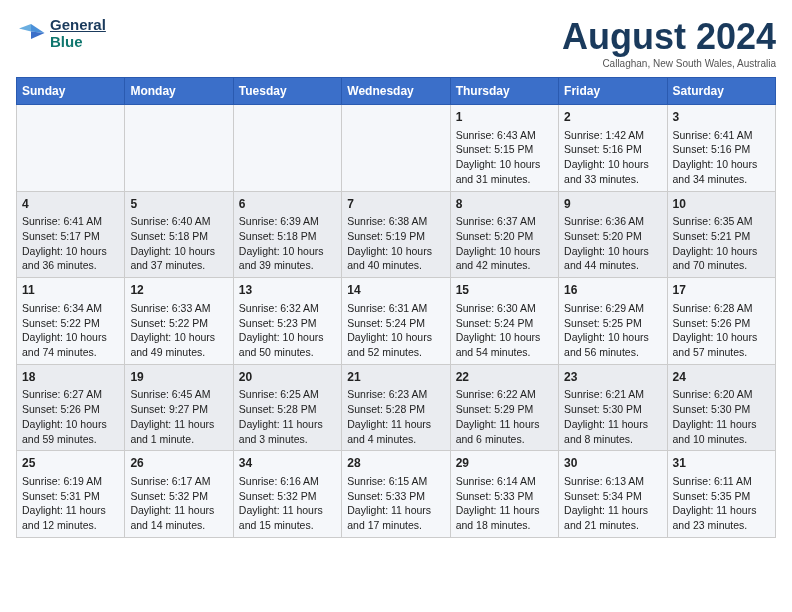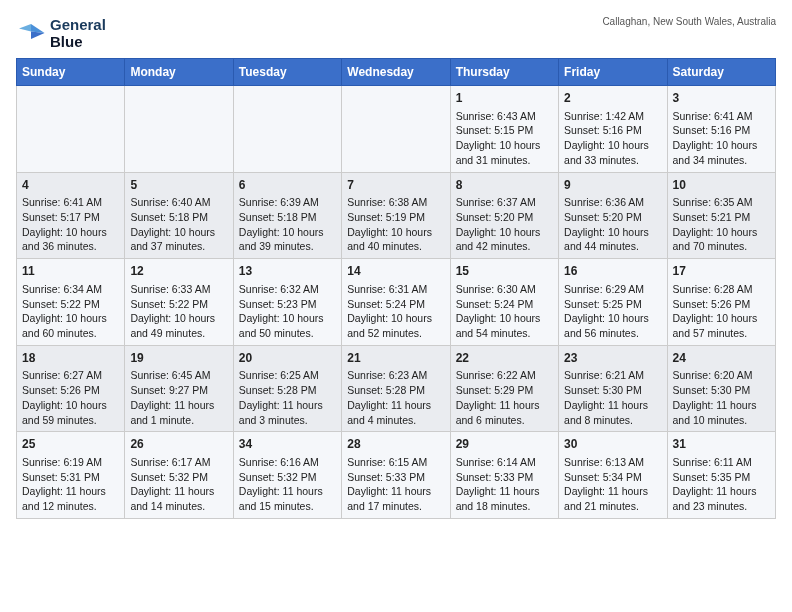--- a/index.html
+++ b/index.html
@@ -85,26 +85,27 @@
 
 <div class="header">
   <div class="logo">
     <svg class="logo-bird" viewBox="0 0 40 40">
       <polygon points="20,8 38,20 20,18" fill="#4a90d9"></polygon>
       <polygon points="20,18 38,20 20,28" fill="#3b6fc9"></polygon>
       <polygon points="4,14 20,18 20,8" fill="#6aaee0"></polygon>
     </svg>
     <div>
       <div style="font-size:15px;font-weight:bold;color:#1a3a5c;">
-        <span style="color:#1a3a5c;">General</span>
+        <span style="color:#1a3a5c;text-decoration:underline;">General</span>
       </div>
-      <div style="font-size:15px;font-weight:bold;color:#0f172a;">Blue</div>
+      <div style="font-size:15px;font-weight:bold;color:#0f766e;">Blue</div>
     </div>
   </div>
   <div class="title-block">
+    <div class="main-title">August 2024</div>
     <div class="subtitle">Callaghan, New South Wales, Australia</div>
   </div>
 </div>
 
 <table>
   <thead>
     <tr>
       <th>Sunday</th>
       <th>Monday</th>
       <th>Tuesday</th>
@@ -192,21 +193,21 @@
           <div>Daylight: 10 hours</div>
           <div>and 70 minutes.</div>
         </td>
       </tr>
       <tr>
         <td>
           <div class="day-num">11</div>
           <div>Sunrise: 6:34 AM</div>
           <div>Sunset: 5:22 PM</div>
           <div>Daylight: 10 hours</div>
-          <div>and 60 minutes.</div>
+          <div>and 74 minutes.</div>
         </td>
         <td>
           <div class="day-num">12</div>
           <div>Sunrise: 6:33 AM</div>
           <div>Sunset: 5:22 PM</div>
           <div>Daylight: 10 hours</div>
           <div>and 49 minutes.</div>
         </td>
         <td>
           <div class="day-num">13</div>

